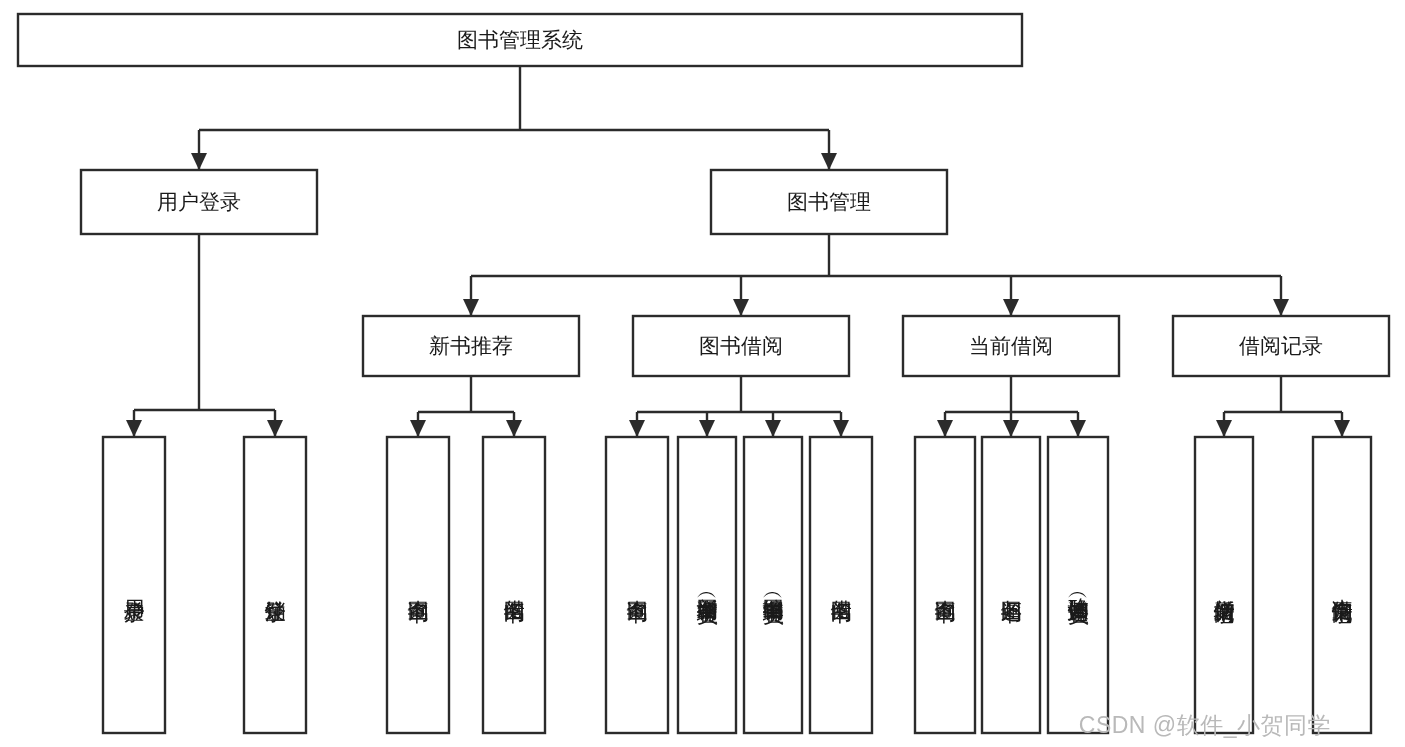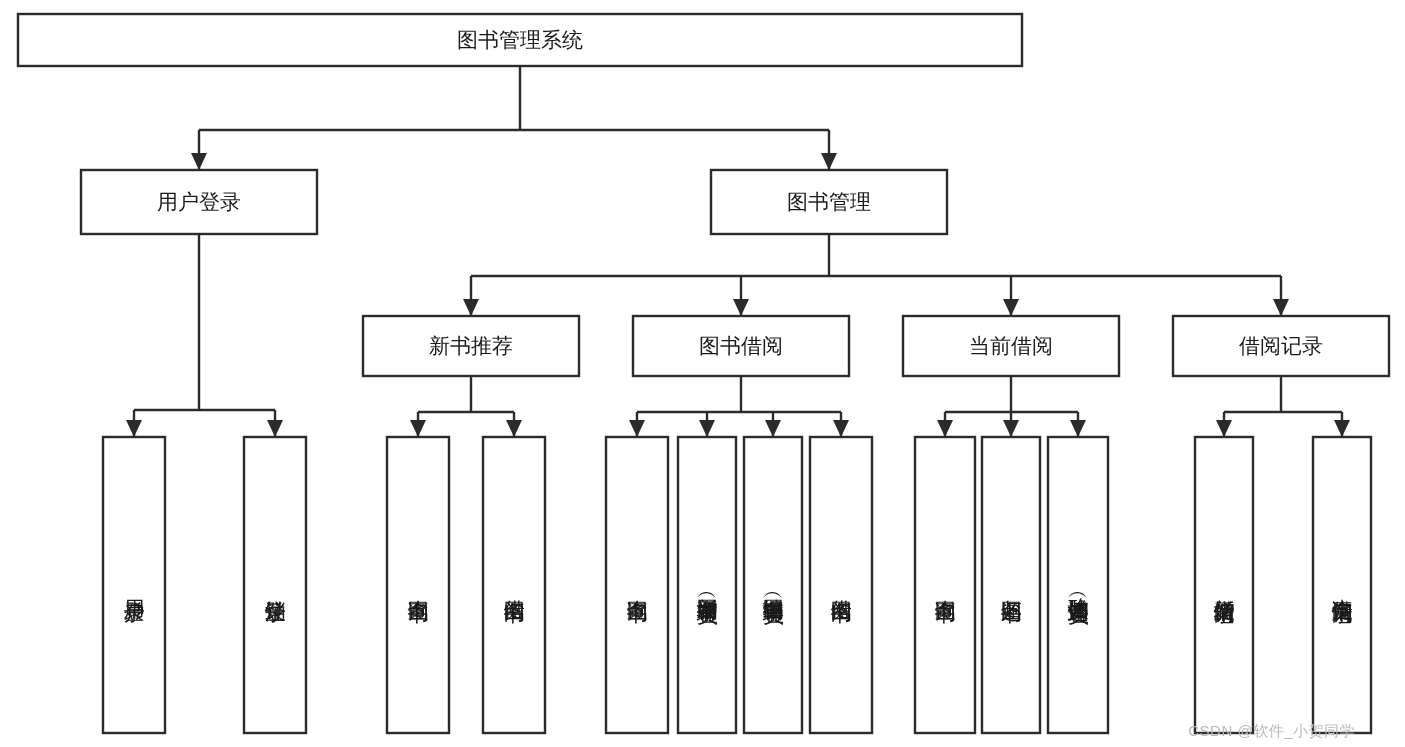--- a/index.html
+++ b/index.html
@@ -60,24 +60,24 @@
     text-orientation: upright;
     font-family: "Liberation Sans", "DejaVu Sans", sans-serif;
     font-size: 21px;
     color: #1a1a1a;
     line-height: 1.08;
     letter-spacing: 1px;
     white-space: nowrap;
   }
   .watermark {
     position: absolute;
-    right: 0;
+    right: 24px;
     bottom: 6px;
     font-family: "Liberation Sans", "DejaVu Sans", sans-serif;
-    font-size: 15px;
+    font-size: 23px;
     color: #b9b9b9;
     white-space: nowrap;
     letter-spacing: 0.5px;
   }
 </style>
 </head>
 <body>
 
 <div id="diagram-root">
   <svg id="flow" viewBox="0 0 1405 747">

